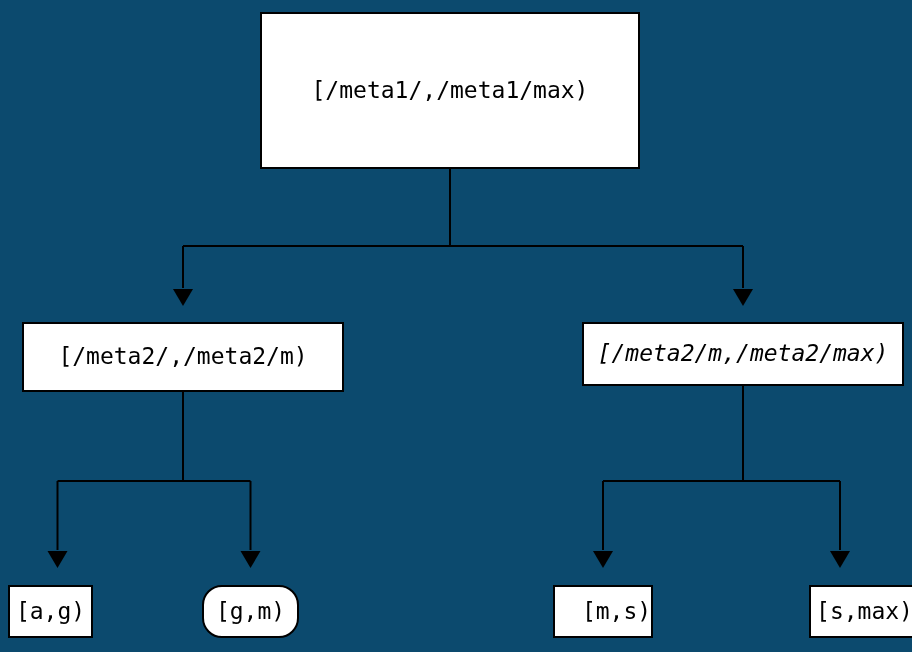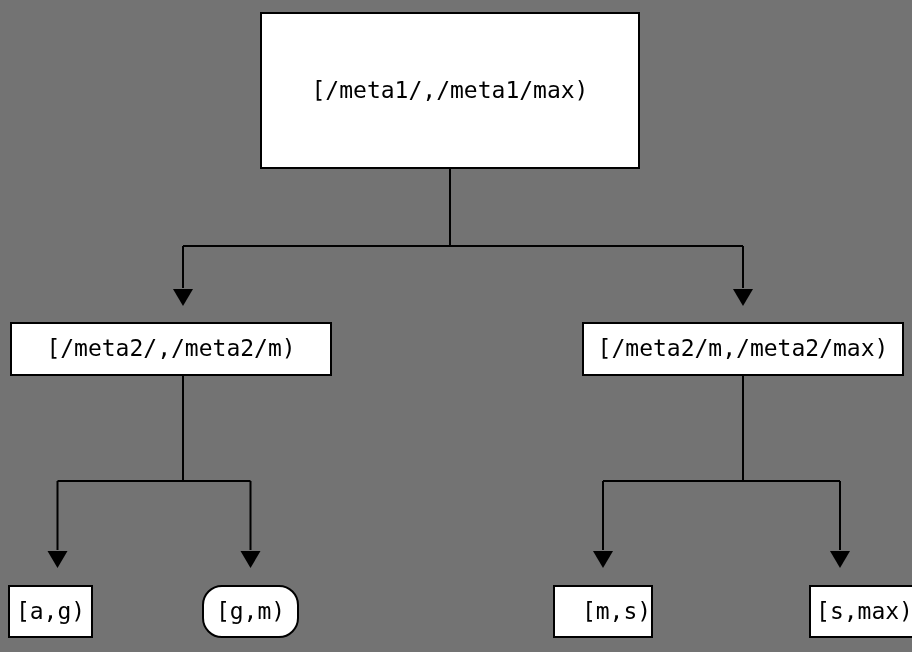--- a/index.html
+++ b/index.html
@@ -4,21 +4,21 @@
 <style>
   html, body {
     margin: 0;
     padding: 0;
     background: #ffffff;
   }
   .canvas {
     position: relative;
     width: 912px;
     height: 652px;
-    background: #737373;
+    background: #0c4a6e;
     font-family: "DejaVu Sans Mono", "Liberation Mono", monospace;
     overflow: hidden;
   }
   .connectors {
     position: absolute;
     left: 0;
     top: 0;
     width: 912px;
     height: 652px;
   }
@@ -29,22 +29,22 @@
     background: #ffffff;
     display: flex;
     align-items: center;
     justify-content: center;
     color: #000000;
     font-size: 23px;
     line-height: 1.2;
     white-space: nowrap;
   }
   .node-root  { left: 260px; top: 12px;  width: 380px; height: 157px; }
-  .node-left  { left: 10px;  top: 322px; width: 322px; height: 54px; }
-  .node-right { left: 582px; top: 322px; width: 322px; height: 54px; }
+  .node-left  { left: 22px;  top: 322px; width: 322px; height: 70px; }
+  .node-right { left: 582px; top: 322px; width: 322px; height: 64px; font-style: italic; }
   .node-leaf-ag   { left: 8px;   top: 585px; width: 85px;  height: 53px; }
   .node-leaf-gm   { left: 202px; top: 585px; width: 97px;  height: 53px; border-radius: 20px; }
   .node-leaf-ms   { left: 553px; top: 585px; width: 100px; height: 53px; padding-left: 27px; }
   .node-leaf-smax { left: 809px; top: 585px; width: 111px; height: 53px; }
 </style>
 </head>
 <body>
 
 <div class="canvas">
 

